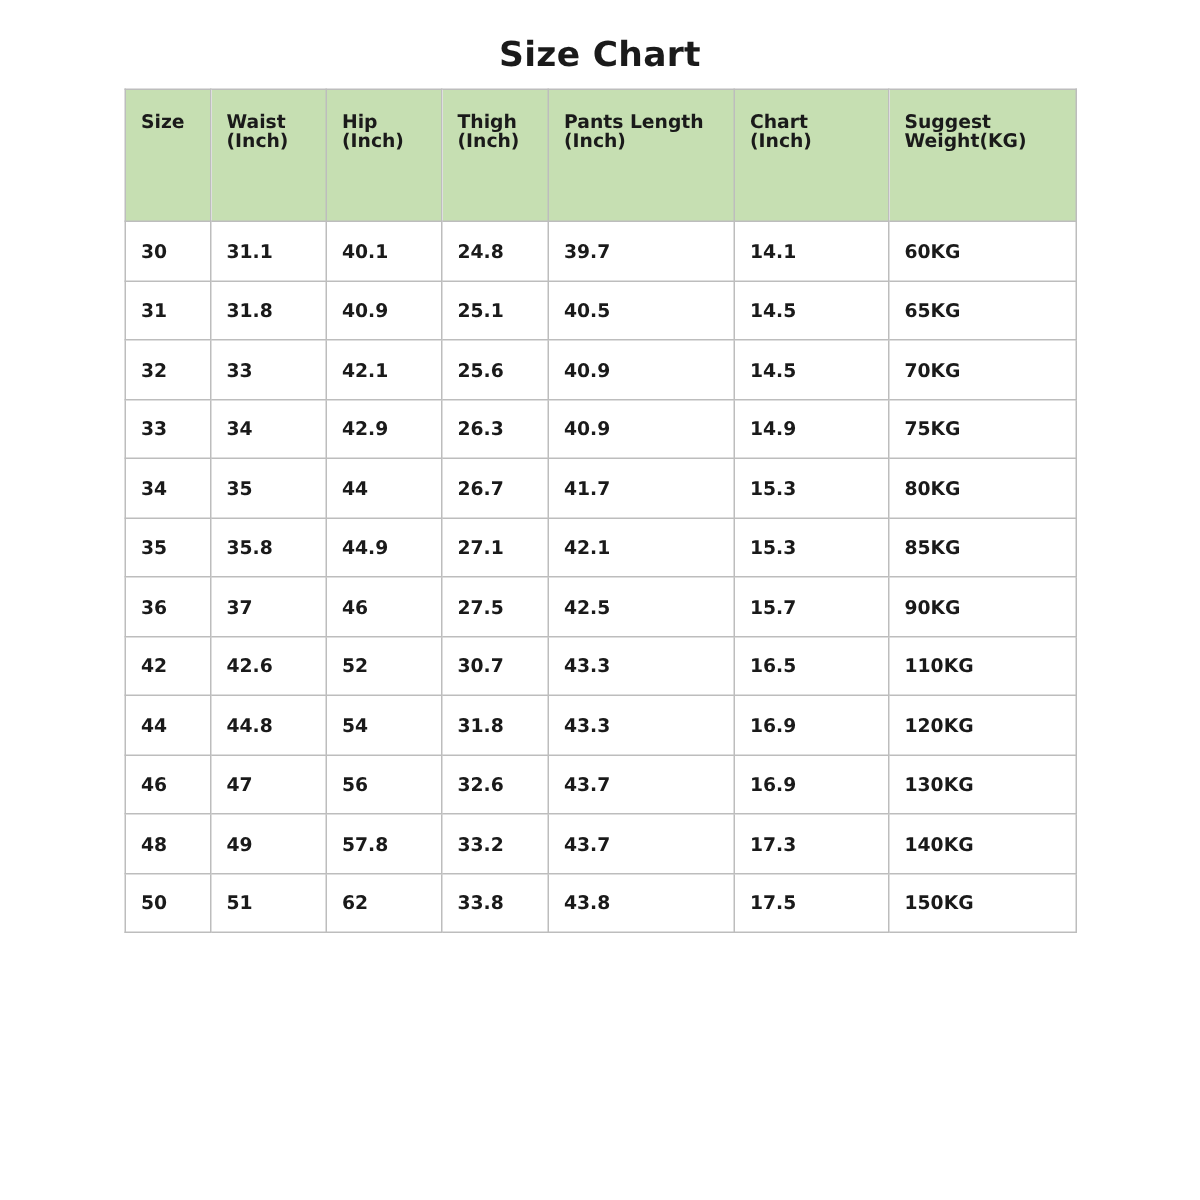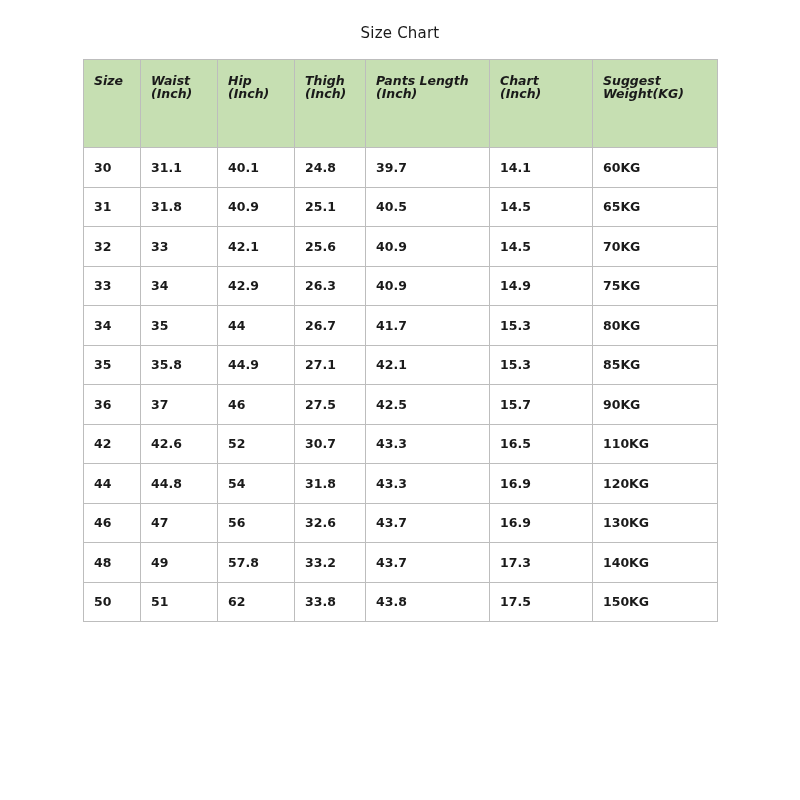--- a/index.html
+++ b/index.html
@@ -14,22 +14,22 @@
     color: #1a1a1a;
   }
   .page {
     width: 800px;
     height: 800px;
     box-sizing: border-box;
     position: relative;
   }
   .chart-title {
     text-align: center;
-    font-size: 15px;
-    font-weight: normal;
+    font-size: 23px;
+    font-weight: bold;
     color: #1a1a1a;
     padding-top: 24px;
     letter-spacing: 0.2px;
   }
   .table-wrap {
     position: absolute;
     left: 83px;
     top: 59px;
     width: 634px;
   }
@@ -51,21 +51,20 @@
     box-sizing: border-box;
     overflow: hidden;
     white-space: nowrap;
   }
   table.size-chart thead th {
     background: #c6dfb2;
     height: 44px;
     padding-top: 0;
     padding-bottom: 12px;
     vertical-align: middle;
-    font-style: italic;
   }
   .hdr-line1 {
     display: block;
     line-height: 1.05;
   }
   .hdr-line2 {
     display: block;
     line-height: 1.05;
   }
   thead tr.hdr-row th {

